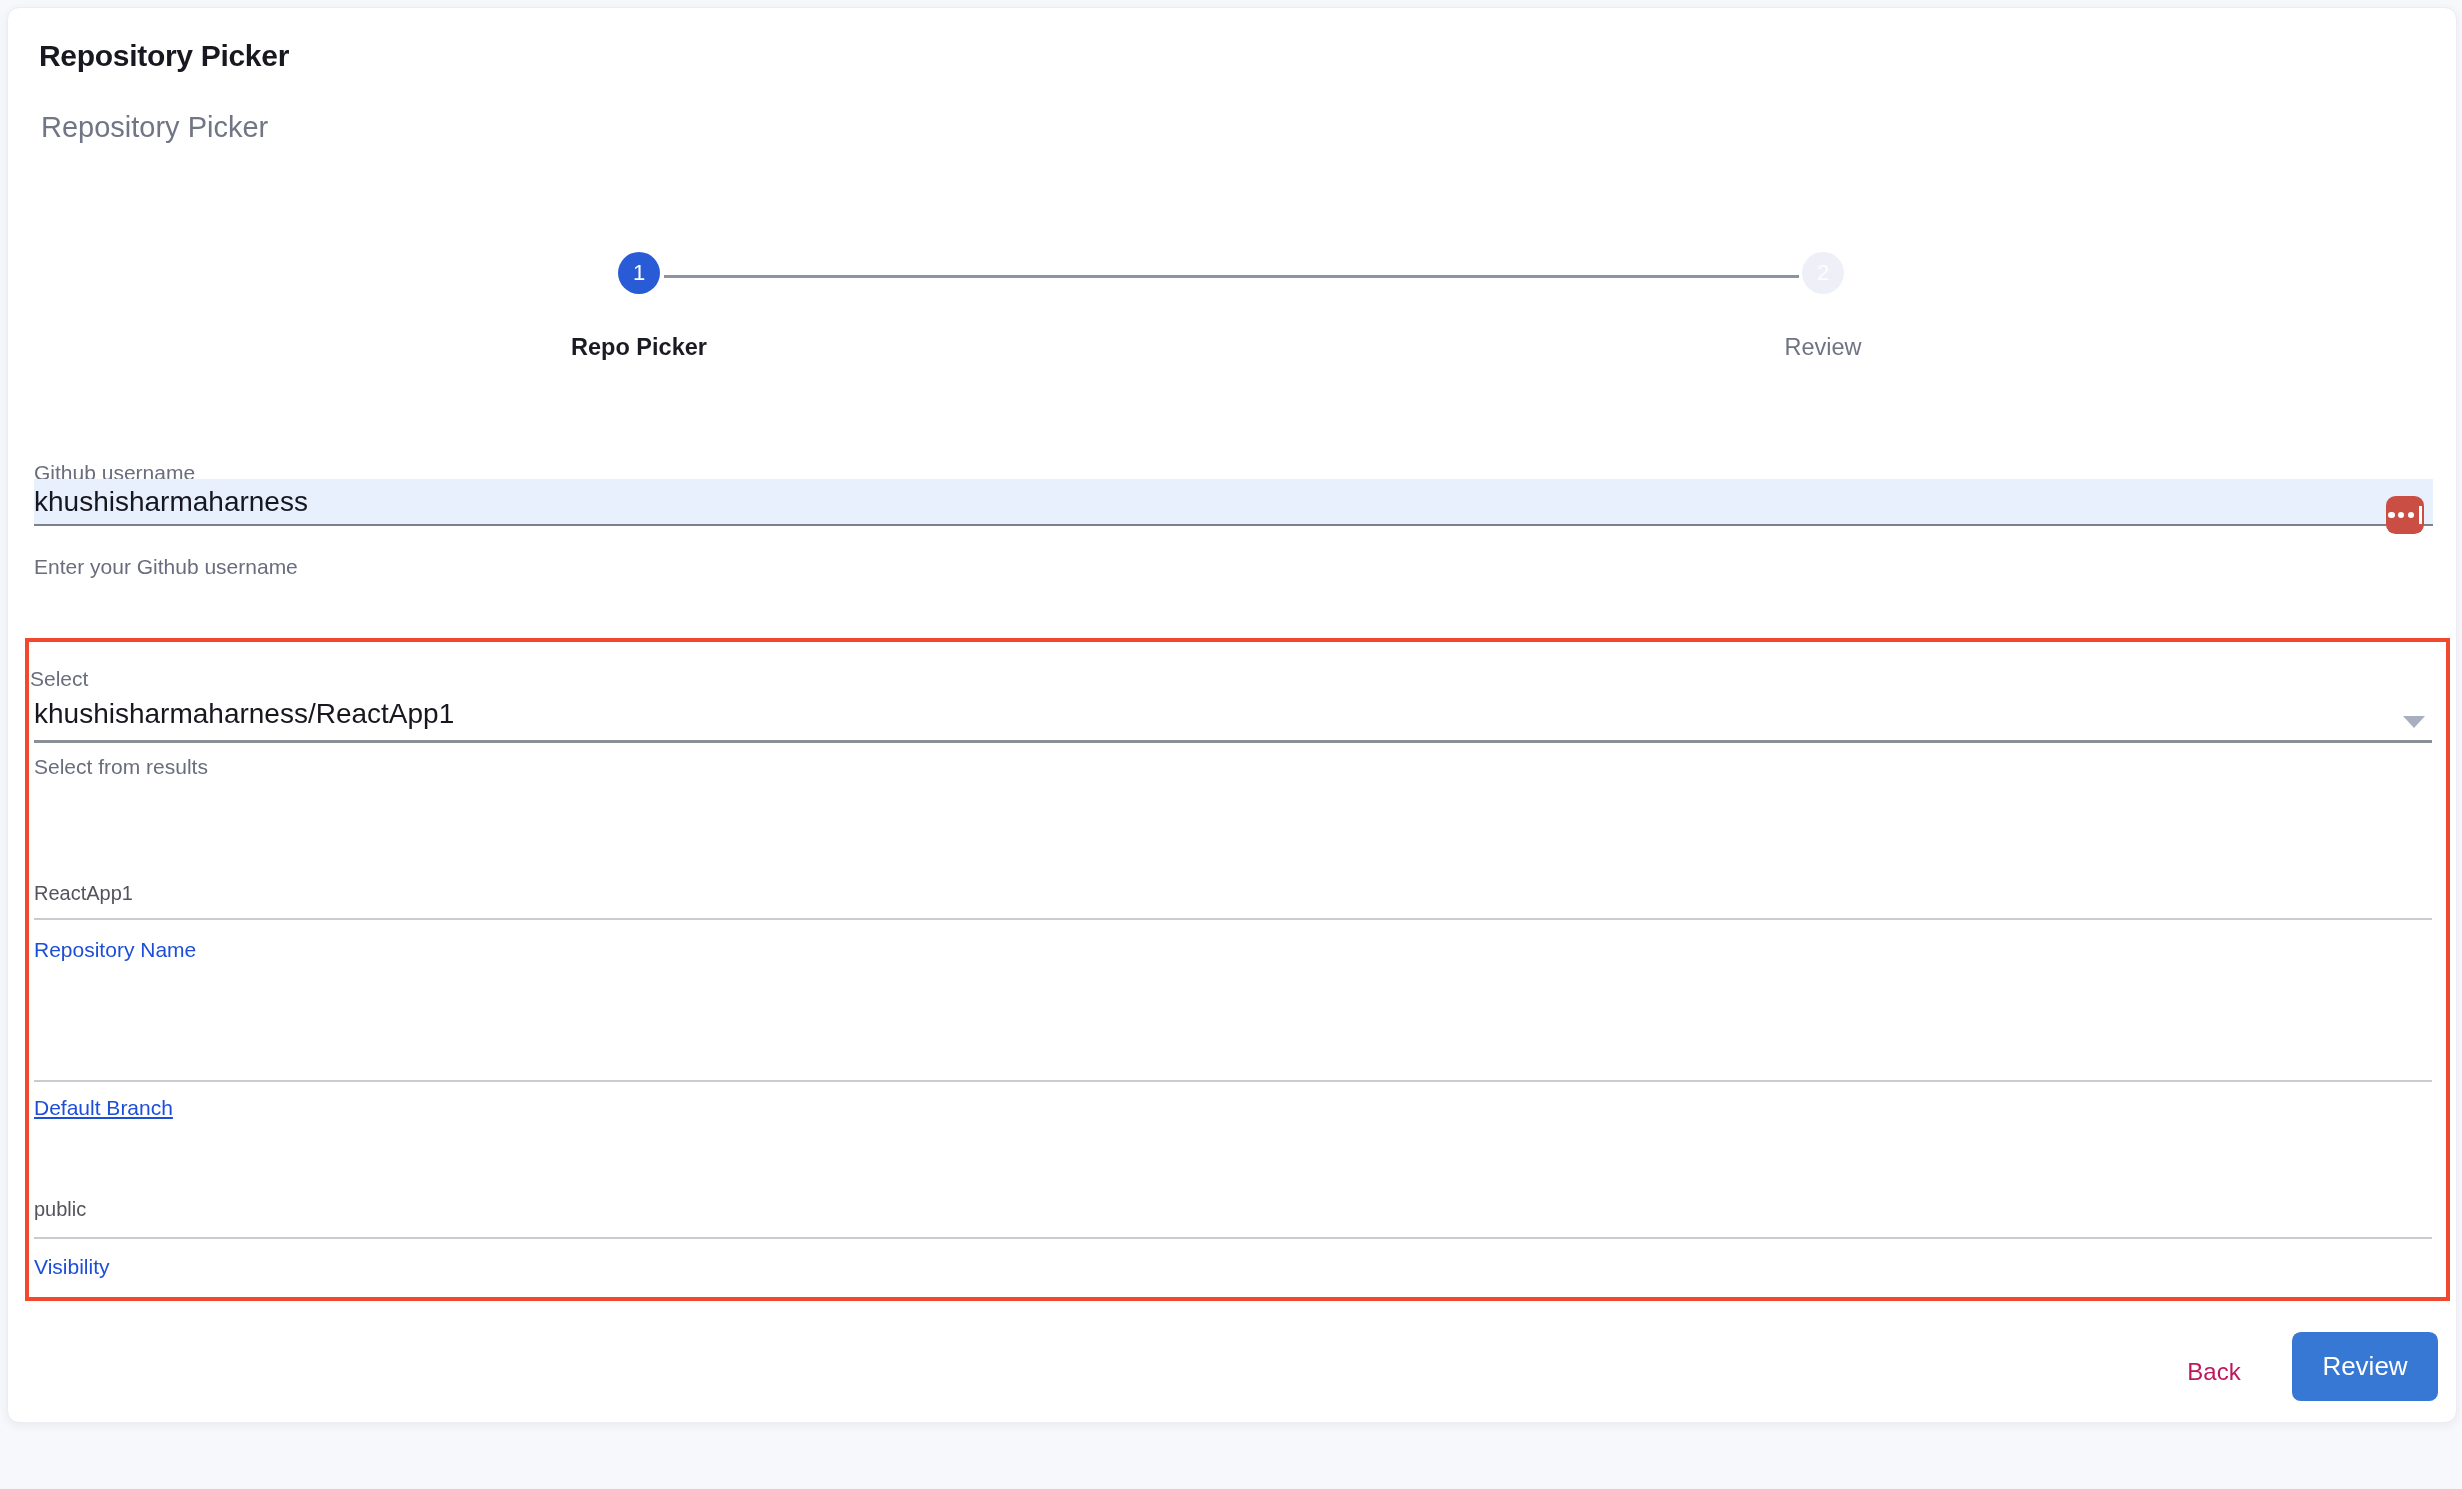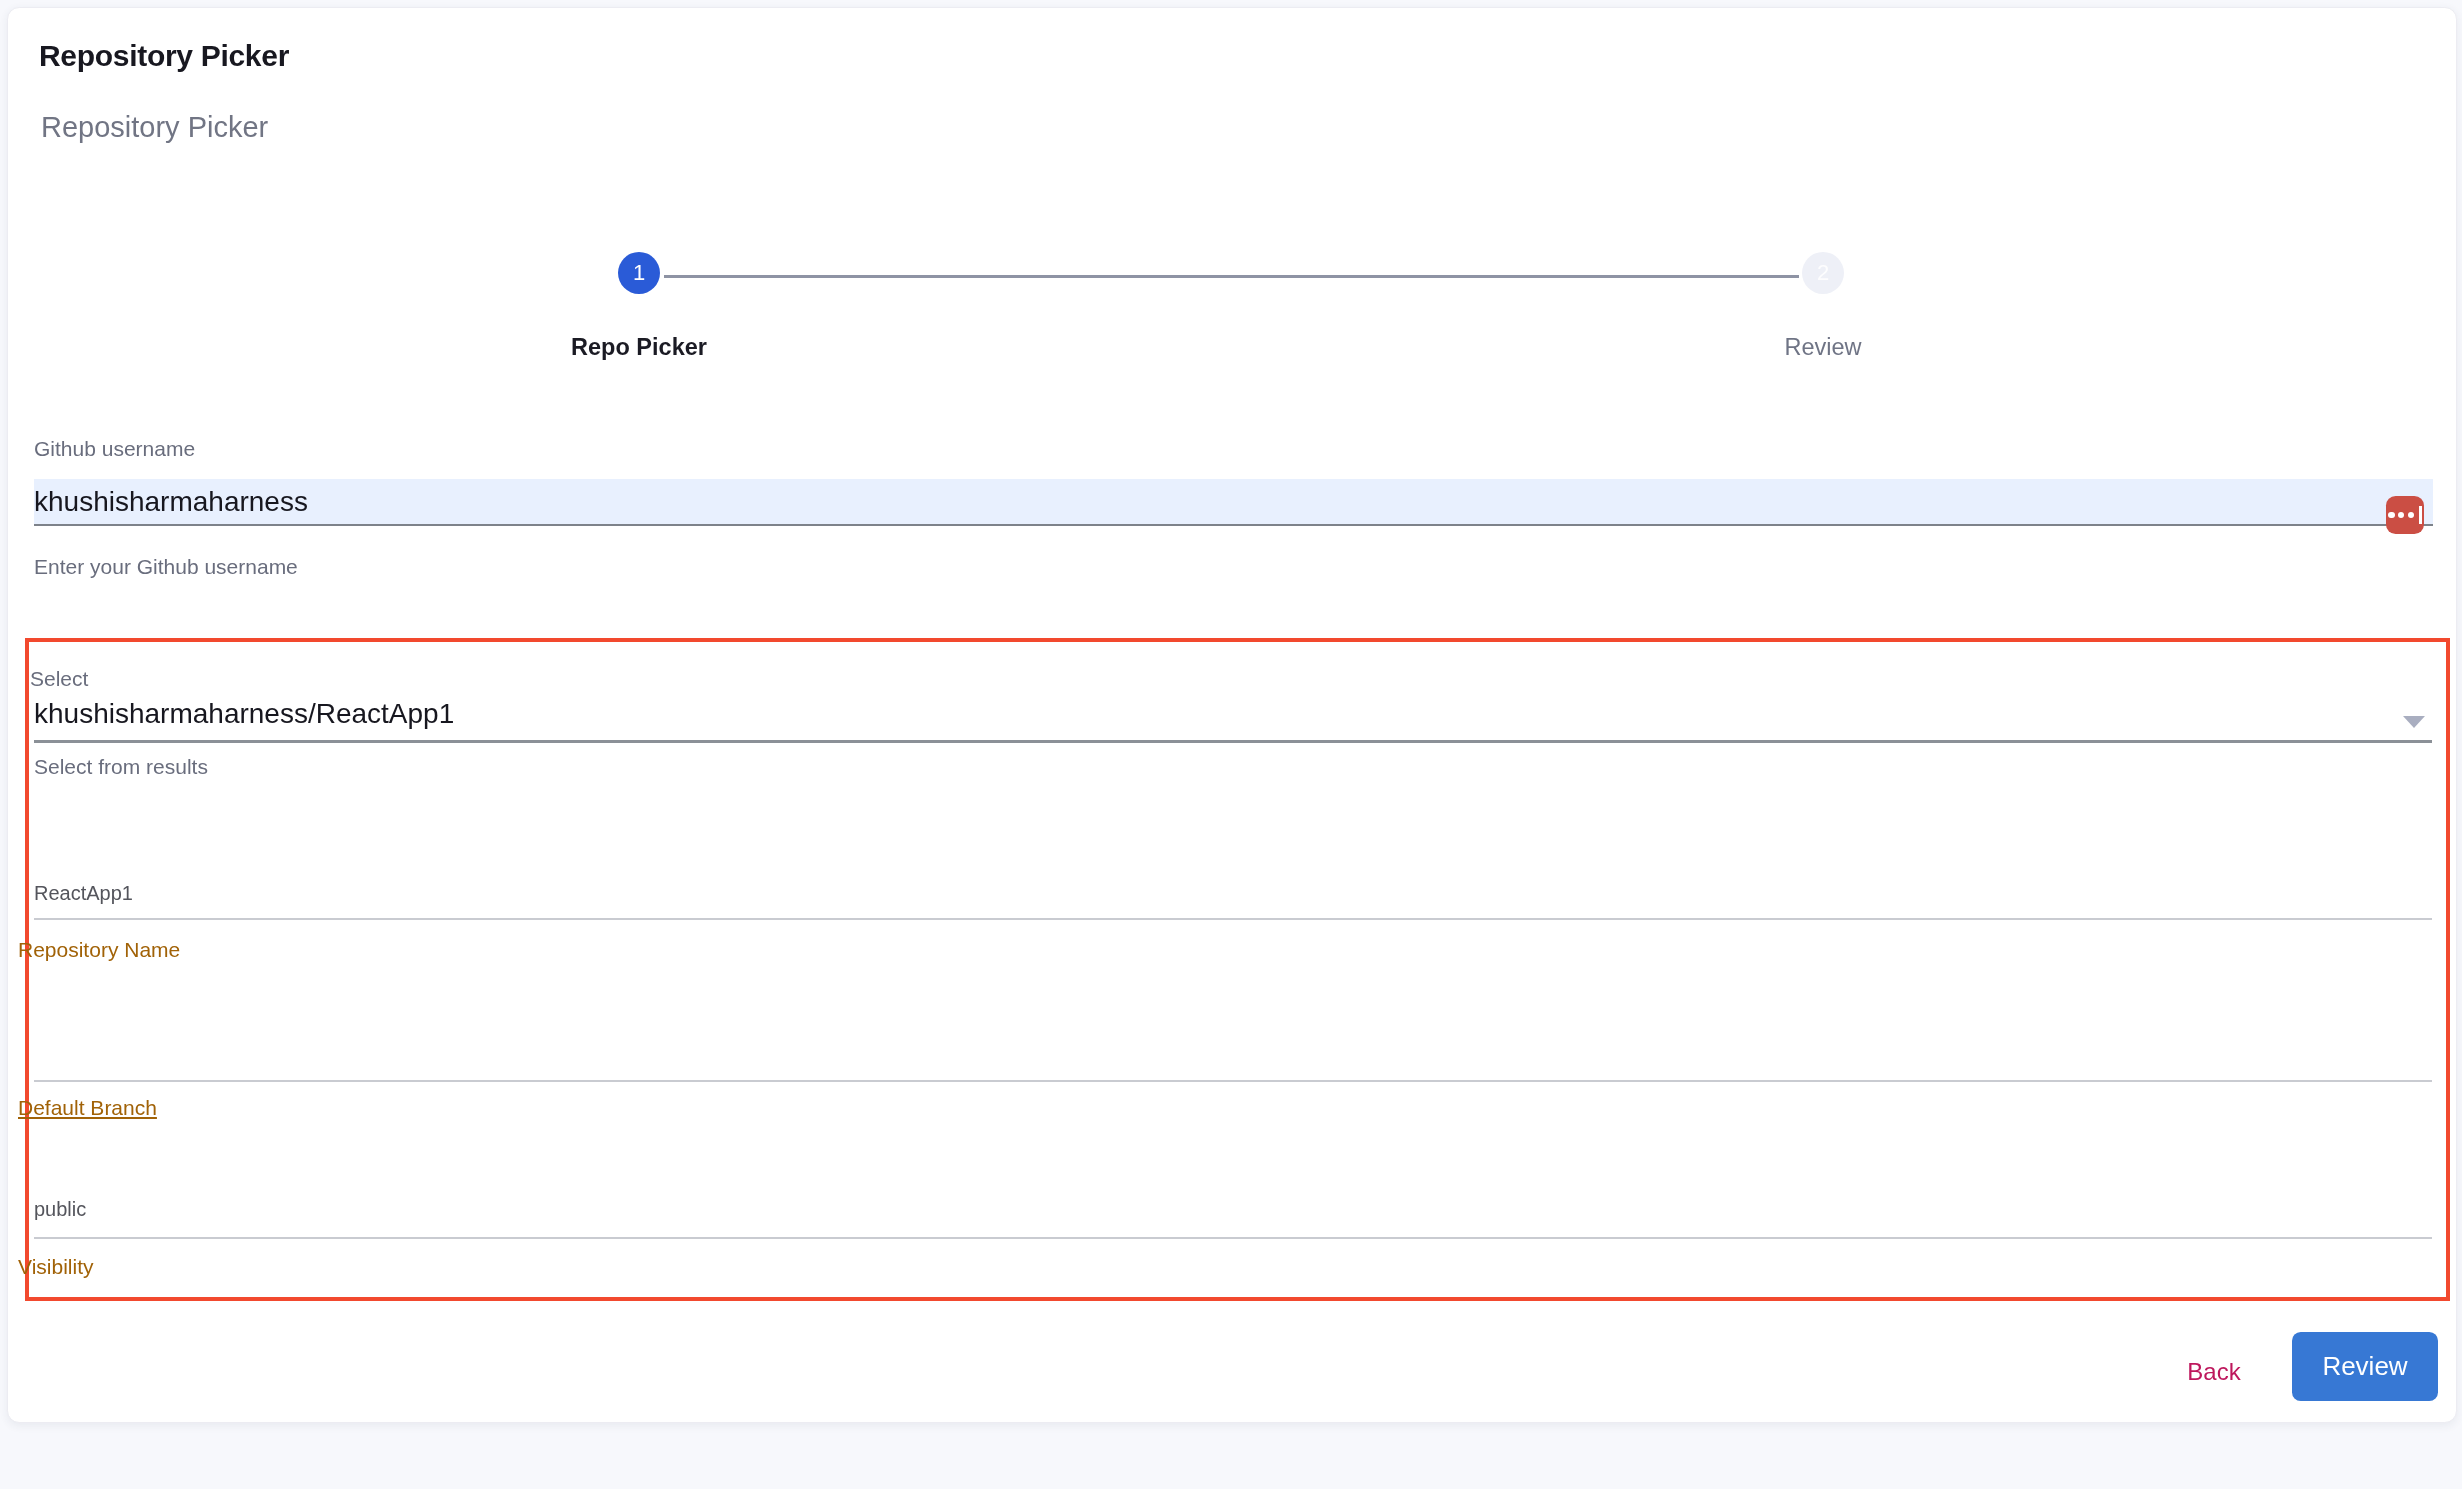--- a/index.html
+++ b/index.html
@@ -41,21 +41,21 @@
   .step-line {
     left: 656px; top: 267px; width: 1135px; height: 2.6px;
     background: #8e93a4;
   }
   .step-label { top: 326px; transform: translateX(-50%); white-space: nowrap; font-size: 23.5px; }
   .step-label.active { left: 631px; color: #1b1b24; font-weight: 700; }
   .step-label.inactive { left: 1815px; color: #6f7485; font-weight: 400; }
 
   
   .field-label-sm { font-size: 21px; color: #696d7d; }
-  .gh-label { left: 26px; top: 429px; }
+  .gh-label { left: 26px; top: 453px; }
   .gh-input {
     left: 26px; top: 471px; width: 2399px; height: 47px;
     background: #e8f0fe;
     border: none; border-bottom: 2.6px solid #7d828a;
     outline: none;
     font-family: "Liberation Sans", sans-serif;
     font-size: 28px; color: #17171f;
     padding: 0 52px 0 0;
   }
   .pm-icon {
@@ -85,21 +85,21 @@
     border-left: 11.3px solid transparent;
     border-right: 11.3px solid transparent;
     border-top: 12.2px solid #a9aec0;
   }
   .underline-dark { left: 26px; width: 2398px; height: 2.6px; background: #8b9097; }
   .underline-light { left: 26px; width: 2398px; height: 1.7px; background: #c9cbd1; }
   .select-underline { top: 732px; }
   .select-helper { left: 26px; top: 747px; }
 
   .field-value { left: 26px; font-size: 20px; color: #54555c; width: 2398px; }
-  .field-placeholder { left: 10px; font-size: 21px; color: #a16207; }
+  .field-placeholder { left: 26px; font-size: 21px; color: #1d4ed8; }
   .f1-value { top: 874px; } .f1-line { top: 910px; } .f1-label { top: 930px; }
   .f2-value { top: 1031px; } .f2-line { top: 1072px; } .f2-label { top: 1088px; text-decoration: underline; }
   .f3-value { top: 1190px; } .f3-line { top: 1229px; } .f3-label { top: 1247px; }
 
   
   .back-btn {
     left: 2145px; top: 1338px; width: 122px; height: 51px;
     display: flex; align-items: center; justify-content: center;
     font-size: 24px; color: #be185d;
     background: transparent; border: none; cursor: default;

